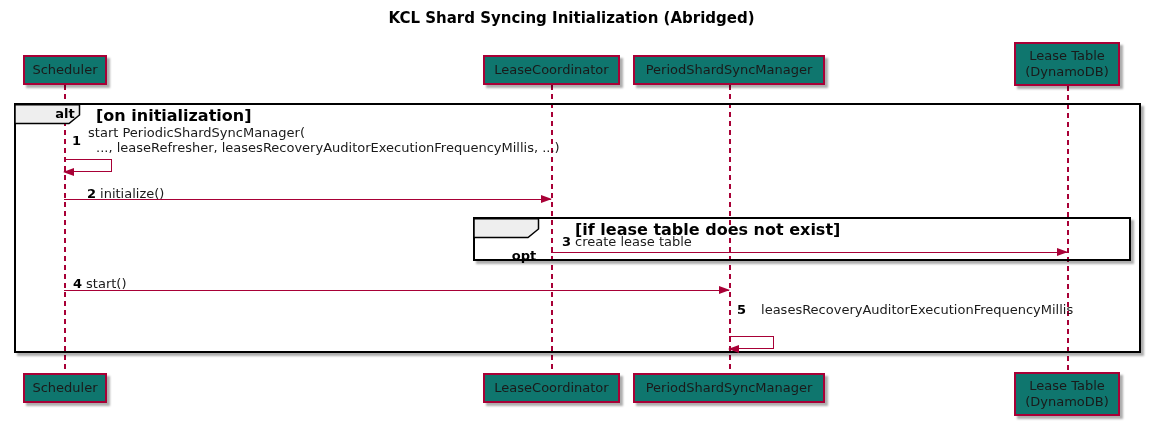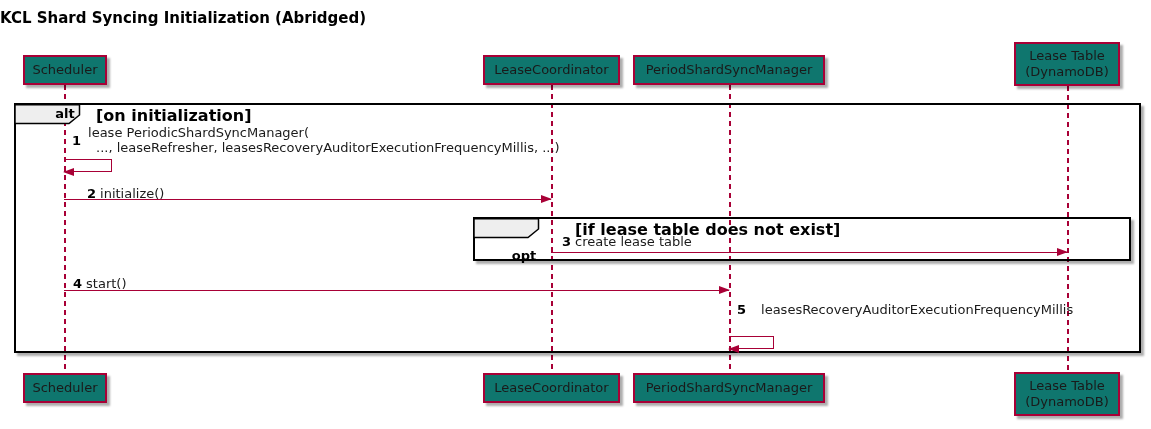--- a/index.html
+++ b/index.html
@@ -1,21 +1,21 @@
 <!DOCTYPE html>
 <html><head>
 <meta charset="utf-8">
 <style>
   html,body{margin:0;padding:0;background:#fff;}
   .canvas{
     position:relative;width:1151px;height:429px;background:#ffffff;
     font-family:"DejaVu Sans", sans-serif;color:#1a1a1a;overflow:hidden;
   }
   .title{
-    position:absolute;left:0;right:8px;top:9px;text-align:left;
+    position:absolute;left:0;right:8px;top:9px;text-align:center;
     font-size:15px;font-weight:bold;color:#000;
   }
   .lifeline{
     position:absolute;width:2px;
     background:repeating-linear-gradient(to bottom,#a80036 0px,#a80036 5px,transparent 5px,transparent 9px);
   }
   .pbox{
     position:absolute;box-sizing:border-box;
     background:#0f766e;border:2px solid #a80036;
     box-shadow:3px 3px 2px rgba(0,0,0,0.32);
@@ -76,21 +76,21 @@
   <div class="frame" style="left:14px;top:103px;width:1127px;height:250px;"></div>
   <svg class="pentagon" style="left:15px;top:104px;" width="66" height="21">
     <path d="M0,0.75 H64.5 V11 L54,19.5 H0 Z" fill="#eeeeee" stroke="#000000" stroke-width="1.5"></path>
   </svg>
   <div class="frame-keyword" style="left:15px;top:104px;width:52px;">alt</div>
   <div class="frame-cond" style="left:96px;top:106px;">[on initialization]</div>
 
   <div class="msg-group" style="left:72px;top:125px;">
     <span class="num">1</span>
     <span class="msg-lines">
-      <span class="l1">lease PeriodicShardSyncManager(</span>
+      <span class="l1">start PeriodicShardSyncManager(</span>
       <span class="l2">..., leaseRefresher, leasesRecoveryAuditorExecutionFrequencyMillis, ...)</span>
     </span>
   </div>
   <div class="self-loop" style="left:64px;top:159px;width:48px;height:13px;"></div>
 
   <div class="msg-label" style="left:87px;top:186px;text-align:right;">
     <span class="num">2</span><span>initialize()</span>
   </div>
   <div class="arrow" style="left:64px;top:199px;width:487px;"></div>
 

